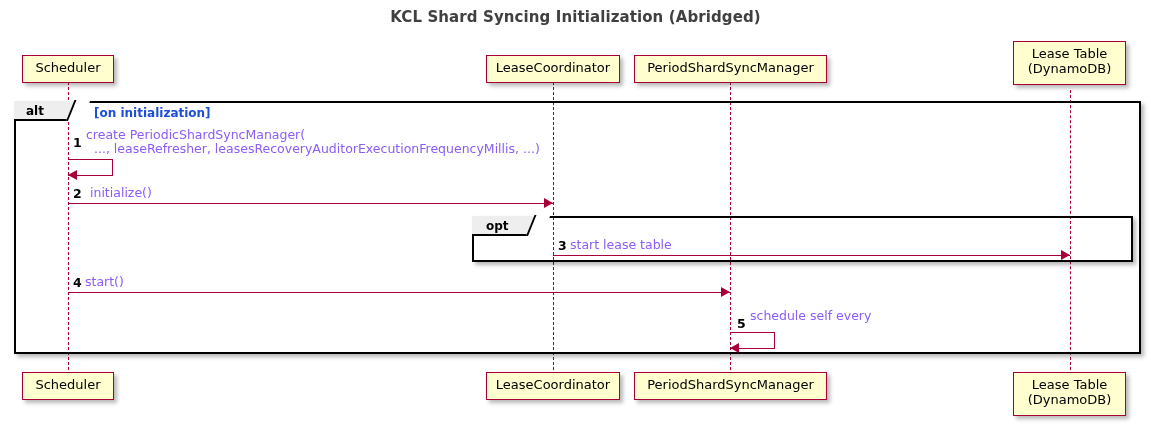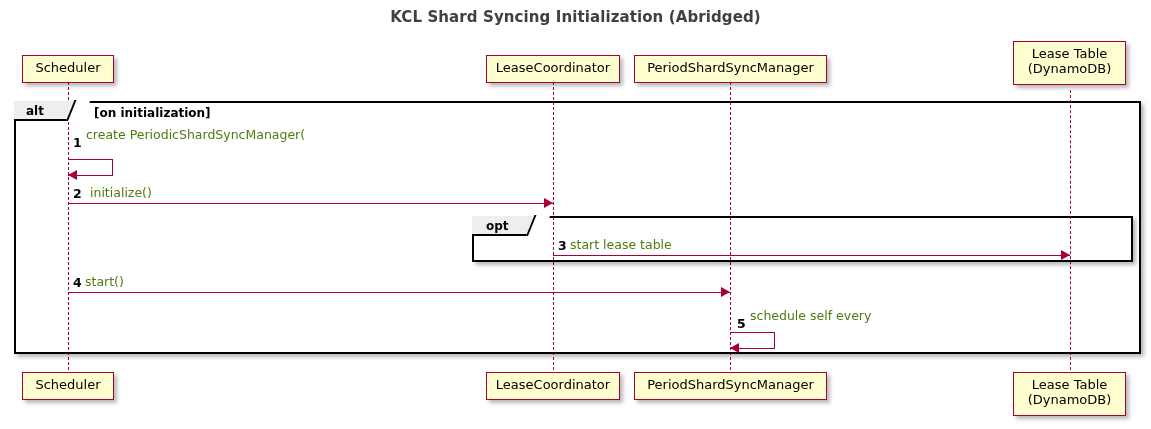--- a/index.html
+++ b/index.html
@@ -76,21 +76,21 @@
     height: 21px;
     background: #FFFFFF;
     border-left: 2px solid #000000;
     transform: skewX(-22deg);
     transform-origin: bottom left;
   }
   .frame-cond {
     position: absolute;
     font-size: 12px;
     font-weight: bold;
-    color: #000000;
+    color: #1d4ed8;
     white-space: pre;
   }
   
   .msg-line {
     position: absolute;
     height: 0;
     border-top: 1.5px solid #A80036;
   }
   .msg-arrow {
     position: absolute;
@@ -103,21 +103,21 @@
     border-left: 9px solid #A80036;
   }
   .msg-arrow.left {
     border-top: 5px solid transparent;
     border-bottom: 5px solid transparent;
     border-right: 9px solid #A80036;
   }
   .msg-label {
     position: absolute;
     font-size: 12.5px;
-    color: #4d7c0f;
+    color: #8b5cf6;
     white-space: pre;
     line-height: 14px;
   }
   .msg-num {
     position: absolute;
     font-size: 12.5px;
     font-weight: bold;
     color: #000000;
     white-space: pre;
   }
@@ -157,20 +157,21 @@
   <div class="frame-cond" style="left:94px; top:106px;">[on initialization]</div>
 
   <div class="frame" style="left:472px; top:216px; width:661px; height:46px;"></div>
   <div class="frame-tab" style="left:472px; top:216px; width:70px;">
     <span>opt</span>
     <span class="notch"></span>
   </div>
 
   <div class="msg-num" style="left:73px; top:135px;">1</div>
   <div class="msg-label" style="left:86px; top:128px;">create PeriodicShardSyncManager(</div>
+  <div class="msg-label" style="left:94px; top:142px;">..., leaseRefresher, leasesRecoveryAuditorExecutionFrequencyMillis, ...)</div>
   <div class="selfcall" style="left:68px; top:159px; width:45px; height:17px;"></div>
   <div class="msg-arrow left" style="left:68px; top:170px;"></div>
 
   <div class="msg-num" style="left:73px; top:186px;">2</div>
   <div class="msg-label" style="left:90px; top:186px;">initialize()</div>
   <div class="msg-line" style="left:68px; top:203px; width:485px;"></div>
   <div class="msg-arrow right" style="left:544px; top:198px;"></div>
 
   <div class="msg-num" style="left:558px; top:238px;">3</div>
   <div class="msg-label" style="left:570px; top:238px;">start lease table</div>

